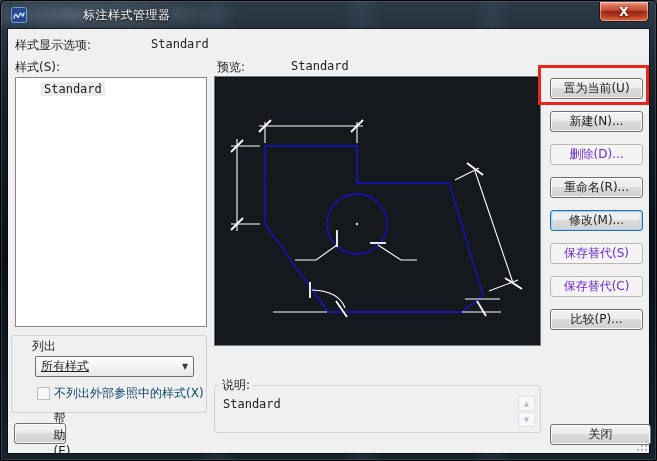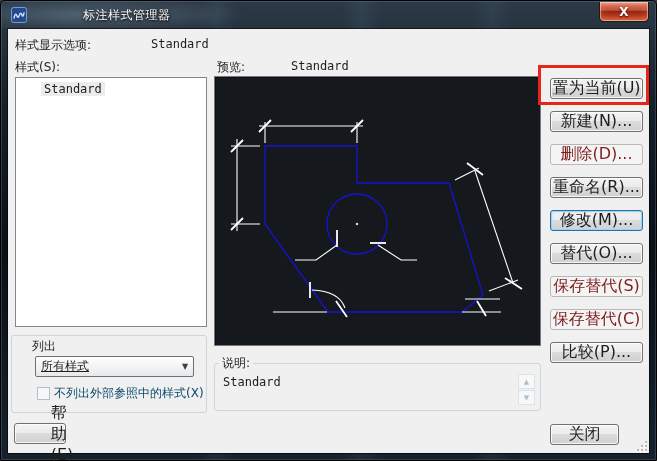--- a/index.html
+++ b/index.html
@@ -29,45 +29,45 @@
   .lbl{position:absolute;white-space:nowrap;}
   .mono{font-family:"DejaVu Sans Mono",monospace;}
   
   .style-list{position:absolute;left:7px;top:48px;width:192px;height:250px;background:#fff;border:1px solid #828790;}
   .style-item{display:inline-block;margin:4px 0 0 25px;padding:0 3px;background:#ececec;font-family:"DejaVu Sans Mono",monospace;}
   
   .preview-box{position:absolute;left:206px;top:47px;width:327px;height:270px;background:#15181d;border:1px solid #74797f;box-shadow:inset 1px 1px 0 rgba(0,0,0,.35);}
   
   fieldset{position:absolute;margin:0;padding:0;border:1px solid #ccd5da;border-radius:3px;}
   legend{padding:0 3px;margin-left:4px;}
-  .desc-fieldset{left:206px;top:326px;width:327px;height:56px;}
+  .desc-fieldset{left:206px;top:348px;width:327px;height:56px;}
   .desc-value{position:absolute;left:8px;top:3px;}
   .spinners{position:absolute;right:5px;top:2px;width:17px;}
   .spin{width:17px;height:15px;border:1px solid #dde2e6;background:#f6f8f9;color:#b4bcc3;font-size:7px;
     display:flex;align-items:center;justify-content:center;margin-bottom:1px;}
   .opt-fieldset{left:3px;top:306px;width:196px;height:78px;}
   .opt-list-label{position:absolute;left:20px;top:2px;}
   .combo{position:absolute;left:23px;top:20px;width:159px;height:21px;border:1px solid #707070;border-radius:2px;
     background:linear-gradient(180deg,#fefefe,#f0f2f4 60%,#e6e9ec);display:flex;align-items:center;cursor:default;}
   .combo-value{flex:1;padding-left:5px;text-decoration:underline;}
   .combo-arrow{width:16px;color:#3a3f44;font-size:8px;text-align:center;}
   .check-row{position:absolute;left:25px;top:49px;display:flex;align-items:center;color:#0c4a6e;}
   .checkbox{width:13px;height:13px;border:1px solid #b9bfc4;background:#f6f7f8;margin-right:4px;flex:0 0 auto;}
   
-  .btn{position:absolute;border:1px solid #707070;border-radius:3px;color:#1e1e1e;font-size:16px;cursor:pointer;
+  .btn{position:absolute;border:1px solid #707070;border-radius:3px;color:#1e1e1e;font-size:12px;cursor:pointer;
     display:flex;align-items:center;justify-content:center;
     background:linear-gradient(180deg,#f3f3f3 0%,#ececec 45%,#dcdcdc 46%,#d0d0d0 100%);
     box-shadow:inset 0 0 0 1px rgba(255,255,255,.8);}
   .side-col .btn{position:static;width:93px;height:21px;margin-bottom:12px;}
   .side-col{position:absolute;left:542px;top:49px;}
-  .btn.disabled{border-color:#bab8b4;background:#f4f4f4;color:#7f1d1d;box-shadow:none;cursor:default;}
+  .btn.disabled{border-color:#bab8b4;background:#f4f4f4;color:#6d28d9;box-shadow:none;cursor:default;}
   .btn.focused{border-color:#2f6f9f;box-shadow:inset 0 0 0 1px #9fd1f0, inset 0 0 3px 1px #bfe2f5;}
   .annotation{position:absolute;left:530px;top:36px;width:111px;height:40px;border:3px solid #e8251b;pointer-events:none;}
   .help-btn{left:6px;top:394px;width:52px;height:21px;padding-left:44px;}
-  .closedlg-btn{left:542px;top:395px;width:69px;height:21px;}
+  .closedlg-btn{left:542px;top:395px;width:101px;height:21px;}
   .grip{position:absolute;right:1px;bottom:1px;width:12px;height:12px;}
   .grip i{position:absolute;width:2px;height:2px;background:#b9b9b9;box-shadow:-1px 1px 0 #fdfdfd;}
   .grip i:nth-child(1){right:1px;bottom:1px;} .grip i:nth-child(2){right:5px;bottom:1px;}
   .grip i:nth-child(3){right:1px;bottom:5px;} .grip i:nth-child(4){right:9px;bottom:1px;}
   .grip i:nth-child(5){right:5px;bottom:5px;} .grip i:nth-child(6){right:1px;bottom:9px;}
 </style>
 </head>
 <body>
 
 <div class="stage">
@@ -155,21 +155,20 @@
           <span>不列出外部参照中的样式(X)</span>
         </div>
       </fieldset>
 
       <div class="side-col">
         <div class="btn">置为当前(U)</div>
         <div class="btn">新建(N)...</div>
         <div class="btn disabled">删除(D)...</div>
         <div class="btn">重命名(R)...</div>
         <div class="btn focused">修改(M)...</div>
-        <div class="btn">替代(O)...</div>
         <div class="btn disabled">保存替代(S)</div>
         <div class="btn disabled">保存替代(C)</div>
         <div class="btn">比较(P)...</div>
       </div>
       <div class="annotation"></div>
 
       <div class="btn help-btn">帮助(E)</div>
       <div class="btn closedlg-btn">关闭</div>
 
       <div class="grip">

